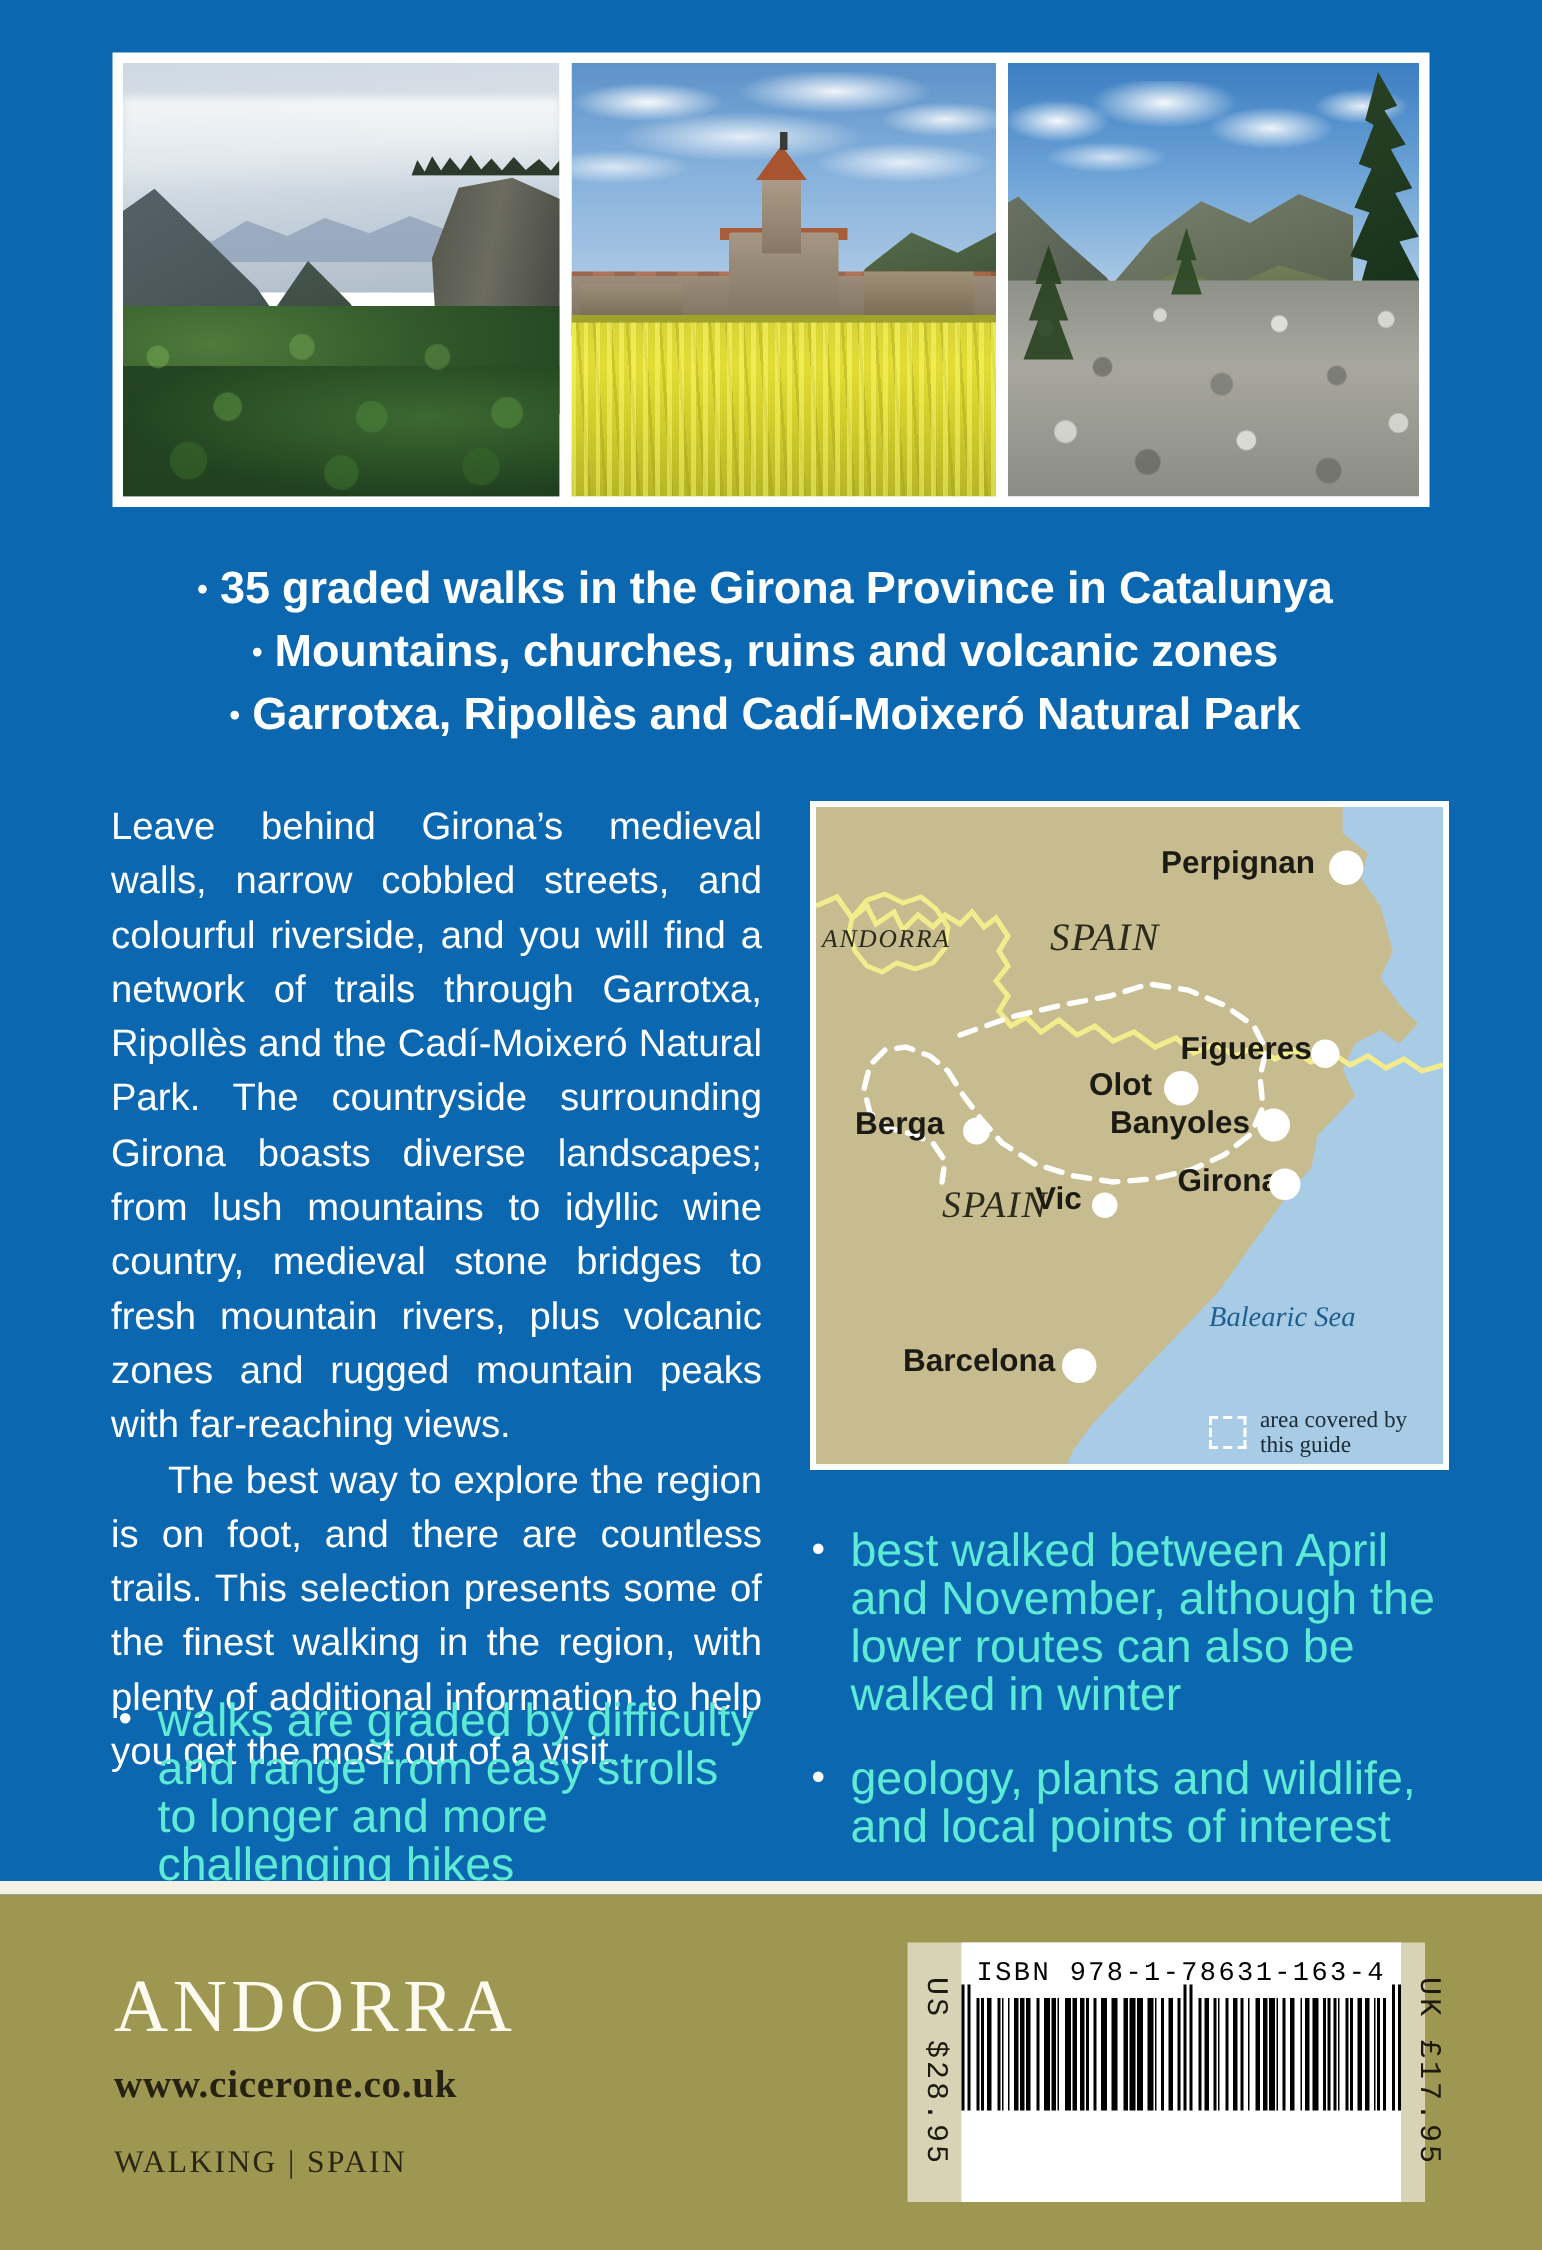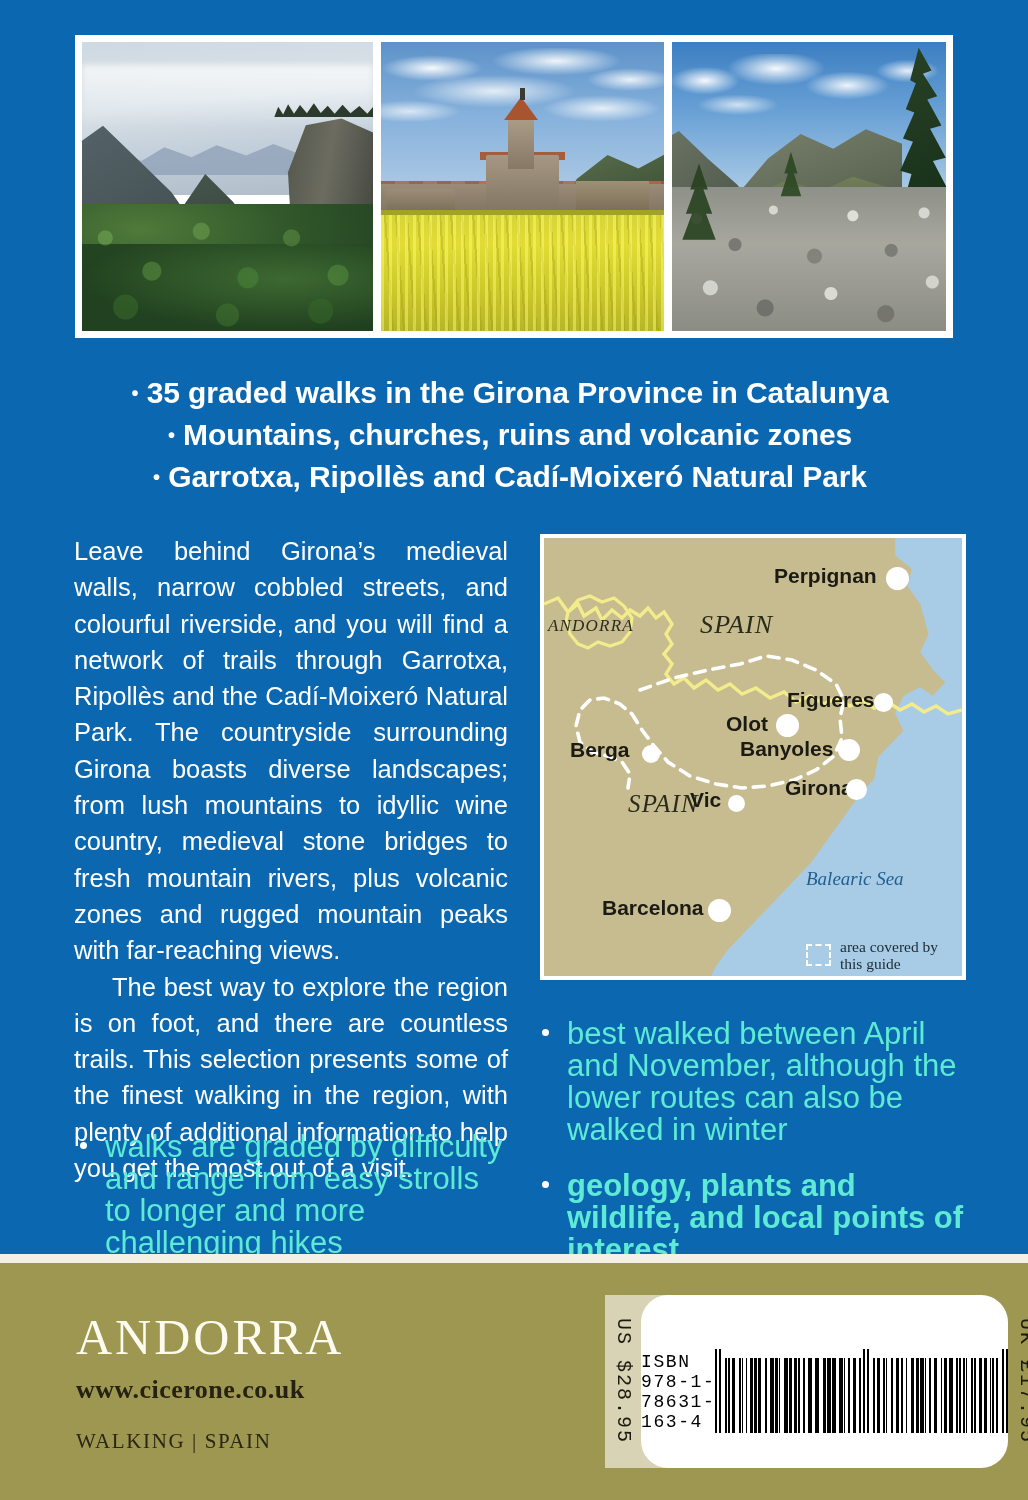--- a/index.html
+++ b/index.html
@@ -465,25 +465,24 @@
     font-size: 20px;
     color: #1c1a10;
     letter-spacing: 2px;
     writing-mode: vertical-rl;
     white-space: nowrap;
   }
   #barcode-white {
     flex: 1 1 auto;
     background: #ffffff;
     display: flex;
-    flex-direction: row;
+    flex-direction: column;
     align-items: center;
-    padding: 25px 0 4px;
+    padding: 11px 0 4px;
     box-sizing: border-box;
-    border-radius: 27px;
   }
   #isbn-text {
     font-family: "Liberation Mono", monospace;
     font-size: 18px;
     letter-spacing: 1.6px;
     color: #000;
   }
   #bars {
     margin-top: 6px;
     height: 75px;
@@ -579,21 +578,21 @@
     <span class="dot"></span>
     <span>walks are graded by difficulty and range from easy strolls to longer and more challenging hikes</span>
   </li>
 </ul>
 
 <ul class="bullet-list" id="right-bullets">
   <li>
     <span class="dot"></span>
     <span>best walked between April and November, although the lower routes can also be walked in winter</span>
   </li>
-  <li style="margin-top:24px;font-weight:bold;">
+  <li style="margin-top:24px;">
     <span class="dot"></span>
     <span>geology, plants and wildlife, and local points of interest</span>
   </li>
 </ul>
 
 <div id="map-frame">
   <div id="map">
     <div class="landTop"></div>
     <div class="sea"></div>
 

